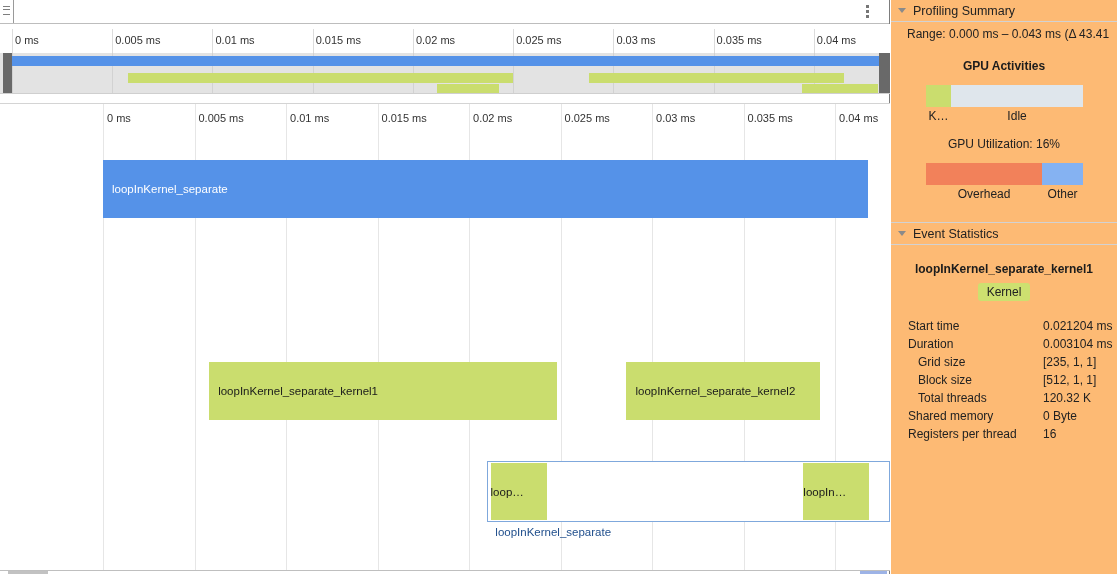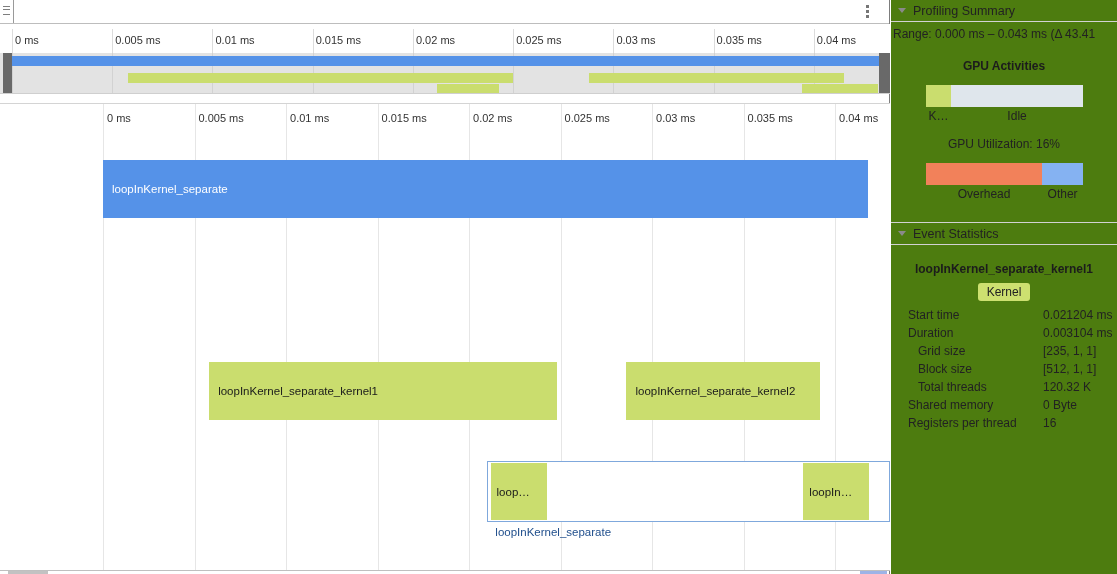--- a/index.html
+++ b/index.html
@@ -49,46 +49,46 @@
 
   .plot{position:absolute;left:0;top:104px;width:890px;height:467px;overflow:hidden;background:#fff;}
   .grid-v{position:absolute;top:0;bottom:0;width:1px;background:#e6e6e6;}
   .tick-label{position:absolute;top:8px;font-size:11px;color:#333;white-space:nowrap;}
   .bar{position:absolute;height:58px;font-size:11.5px;line-height:58px;padding-left:9px;
        box-sizing:border-box;white-space:nowrap;overflow:hidden;cursor:pointer;}
   .bar.function{background:#5592e8;color:#fff;}
   .bar.kernel{background:#cadd6e;color:#1a1a1a;}
   .gpu-sel{position:absolute;border:1.5px solid #7fa8dc;background:#fff;box-sizing:border-box;}
   .gpu-box{position:absolute;top:1px;bottom:1px;background:#cadd6e;font-size:11.5px;color:#1a1a1a;
-           padding-left:6px;box-sizing:border-box;overflow:hidden;display:flex;align-items:center;
+           box-sizing:border-box;overflow:hidden;display:flex;align-items:center;
            white-space:nowrap;cursor:pointer;}
   .gpu-sel-label{position:absolute;font-size:11.5px;color:#1f4e8c;white-space:nowrap;}
 
   .bottomline{position:absolute;left:0;top:570px;width:890px;height:1px;background:#bfbfbf;}
   .hthumb{position:absolute;left:860px;top:571px;width:27px;height:3px;background:#9db3e6;}
   .gnotch{position:absolute;left:8px;top:571px;width:40px;height:3px;background:#c2c2c2;}
 
   
-  .summary-panel{position:absolute;left:891px;top:0;width:226px;height:574px;background:#4d7c0f;overflow:hidden;}
+  .summary-panel{position:absolute;left:891px;top:0;width:226px;height:574px;background:#fdba74;overflow:hidden;}
   .sec-header{height:21px;border-bottom:1px solid #d2d2d2;display:flex;align-items:center;
               padding-left:7px;gap:7px;font-size:12.5px;color:#222;cursor:pointer;}
   .tri{width:0;height:0;border-left:4px solid transparent;border-right:4px solid transparent;
        border-top:5px solid #8a8a8a;}
-  .range-line{margin:5px 0 0 2px;white-space:nowrap;overflow:hidden;color:#222;}
+  .range-line{margin:5px 0 0 16px;white-space:nowrap;overflow:hidden;color:#222;}
   .chart-title{text-align:center;font-weight:700;margin-top:18px;color:#1c1c1c;}
   .stack-bar{margin:12px 0 0 35px;width:157px;height:22px;display:flex;}
   .seg{height:100%;}
   .stack-labels{position:relative;height:15px;width:157px;margin:2px 0 0 35px;}
   .sl{position:absolute;transform:translateX(-50%);white-space:nowrap;color:#222;}
   .caption{text-align:center;margin-top:13px;color:#222;}
   .evt-header{margin-top:20px;border-top:1px solid #d2d2d2;}
   .evt-title{text-align:center;font-weight:700;margin-top:17px;color:#1c1c1c;}
   .badge-row{text-align:center;margin-top:7px;}
   .badge{display:inline-block;background:#cde070;border-radius:3px;padding:2px 9px;color:#222;}
-  .stats{margin-top:7px;text-align:center;}
+  .stats{margin-top:18px;text-align:center;}
   .stat-row{position:relative;height:18px;}
   .stat-label{position:absolute;left:17px;color:#222;white-space:nowrap;}
   .stat-label.ind{left:27px;}
   .stat-value{position:absolute;left:152px;color:#222;white-space:nowrap;}
 </style>
 </head>
 <body>
 
 <div class="app">
 

